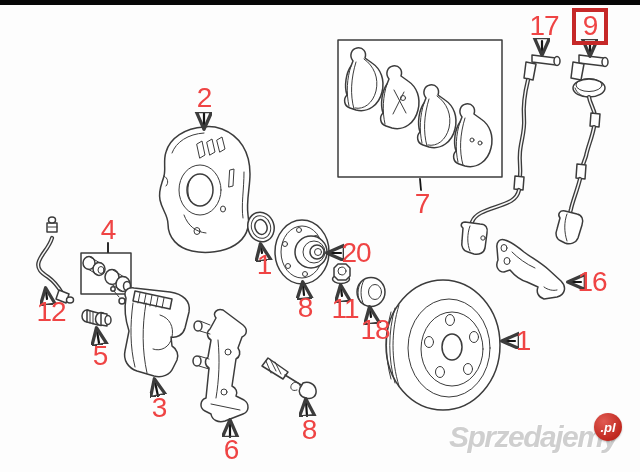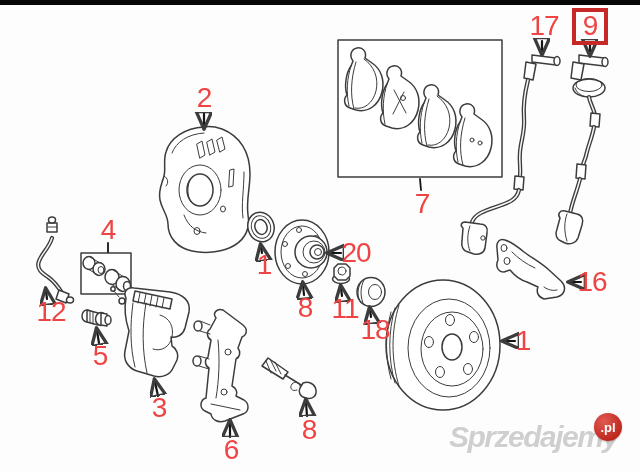--- a/index.html
+++ b/index.html
@@ -28,21 +28,21 @@
   }
   .watermark{position:absolute;left:449px;top:418px;width:185px;height:48px;}
   .wm-text{
     position:absolute;left:0;top:2px;font-size:30px;font-weight:700;font-style:italic;
     letter-spacing:-1.5px;color:rgba(168,168,168,0.55);
     text-shadow:1px 1px 0 rgba(255,255,255,0.95),-1px -1px 0 rgba(255,255,255,0.7);
   }
   .wm-badge{
     position:absolute;left:145px;top:-5px;width:28px;height:28px;border-radius:50%;
     background:radial-gradient(circle at 35% 30%,#e05a52 0%,#c0281f 70%,#a81f18 100%);
-    color:#fff;font-size:13px;font-weight:700;
+    color:#fff;font-size:13px;font-weight:700;font-style:italic;
     display:flex;align-items:center;justify-content:center;
     box-shadow:0 1px 2px rgba(0,0,0,0.25);
   }
 </style>
 </head>
 <body>
 
 <div class="canvas">
   <div class="topbar"></div>
 

